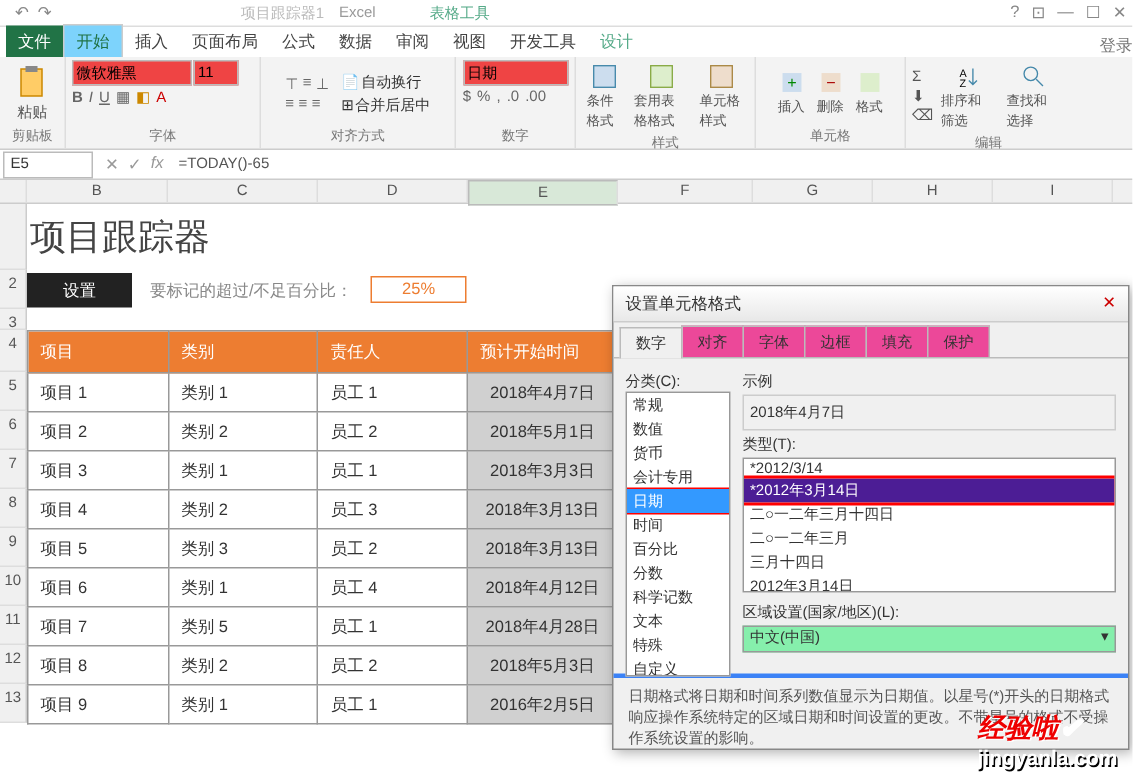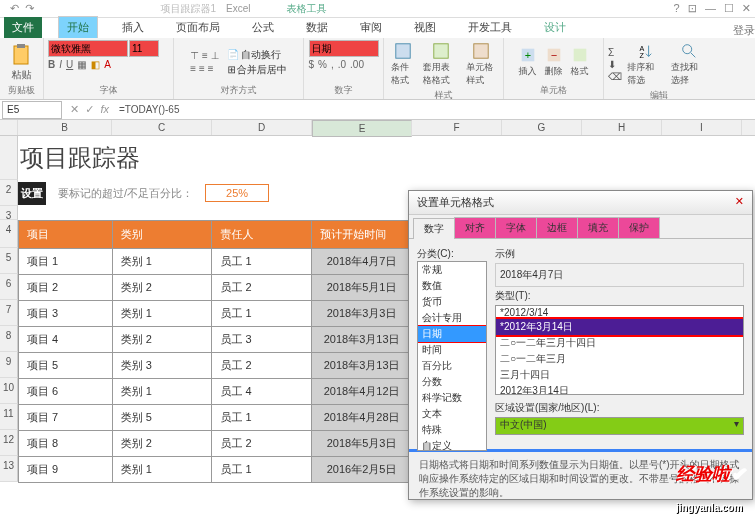--- a/index.html
+++ b/index.html
@@ -2,21 +2,21 @@
 <html><head>
 <meta charset="utf-8">
 <style>
   * { box-sizing: border-box; }
   body { margin:0; font-family:"Microsoft YaHei",Arial,sans-serif; font-size:11px; background:#fff; color:#333; overflow:hidden; width:755px; height:519px; position:relative;}
   .titlebar { height:18px; background:#fff; border-bottom:1px solid #ddd; display:flex; align-items:center; padding:0 4px; gap:6px;}
   .titlebar .doc { color:#bbb; font-size:10px; margin-left:120px;}
   .titlebar .app { color:#999; font-size:10px;}
   .titlebar .ctx { color:#5a8; font-size:10px; margin-left:30px;}
   .winbtns { margin-left:auto; display:flex; gap:8px; color:#888;}
-  .ribbon-tabs { height:20px; display:flex; align-items:flex-end; padding-left:4px; gap:16px; font-size:11px;}
+  .ribbon-tabs { height:20px; display:flex; align-items:flex-end; padding-left:4px; gap:0; font-size:11px;}
   .ribbon-tabs .tab { padding:3px 8px; color:#444; cursor:pointer;}
   .ribbon-tabs .tab.file { background:#217346; color:#fff;}
   .ribbon-tabs .tab.active { background:#7dd3fc; border:1px solid #ccc; border-bottom:none; color:#217346;}
   .ribbon-tabs .tab.ctx { color:#5a8;}
   .ribbon-tabs .sign { margin-left:auto; color:#777;font-family:Liberation Serif, serif;}
   .ribbon { height:62px; background:#f3f3f3; border-bottom:1px solid #ccc; display:flex; font-size:10px;}
   .group { border-right:1px solid #ddd; padding:2px 4px; display:flex; flex-direction:column; justify-content:space-between; align-items:center;}
   .group .label { color:#777; font-size:9px; text-align:center; width:100%;}
   .group .body { display:flex; align-items:center; gap:2px; flex:1;}
   .btn { display:flex; flex-direction:column; align-items:center; gap:1px; padding:2px 3px; cursor:pointer; color:#555;}
@@ -31,45 +31,45 @@
   .fx-input { flex:1; padding:0 4px; font-size:10px; color:#555;}
   .sheet-wrap { position:relative; }
   .col-headers { display:flex; height:16px; background:#f0f0f0; border-bottom:1px solid #ccc; font-size:10px; color:#555;}
   .ch { border-right:1px solid #ddd; text-align:center; line-height:16px;}
   .ch.sel { background:#d8e8d8;}
   .rowh { width:18px; text-align:center; background:#f0f0f0; border-right:1px solid #ccc; border-bottom:1px solid #ddd; font-size:10px; color:#555; line-height:20px;}
   .sheet { display:flex; height:380px; overflow:hidden;}
   .rownums { display:flex; flex-direction:column;}
   .content { position:relative; flex:1;}
   .title-cell { font-size:24px; color:#444; padding:8px 2px;}
-  .setup-btn { background:#222; color:#fff; padding:4px 3px; display:inline-block;font-weight:bold;}
+  .setup-btn { background:#222; color:#fff; padding:4px 24px; display:inline-block;}
   .pct-label { color:#888; font-size:11px;}
   .pct-box { border:1px solid #ED7D31; color:#ED7D31; padding:2px 20px; display:inline-block;}
   table.data { border-collapse:collapse; width:100%;}
   table.data th { background:#ED7D31; color:#fff; font-weight:normal; padding:6px 8px; text-align:left; font-size:11px; border:1px solid #999;}
   table.data td { padding:5px 8px; border:1px solid #999; font-size:11px;}
   table.data .dcol { background:#d0d0d0; text-align:center;}
   .dialog { position:absolute; left:408px; top:190px; width:345px; height:310px; background:#f0f0f0; border:1px solid #888; box-shadow:2px 2px 8px rgba(0,0,0,0.3); font-size:11px;}
   .dlg-title { background:linear-gradient(#fff,#e8e8e8); border-bottom:1px solid #ccc; padding:4px 8px; display:flex; justify-content:space-between;}
   .dlg-tabs { display:flex; border-bottom:1px solid #bbb; padding:2px 4px 0 4px; gap:0;}
   .dlg-tab { padding:3px 10px; border:1px solid #bbb; border-bottom:none; background:#ec4899; margin-right:-1px; font-size:10px;}
   .dlg-tab.active { background:#f0f0f0; position:relative; top:1px;}
   .dlg-body { padding:8px; display:flex; gap:8px; height:210px;}
   .catlist { width:70px; border:1px solid #999; background:#fff; font-size:10px; overflow:hidden;}
   .catlist div { padding:1px 4px;}
   .catlist .hl { background:#3399ff; color:#fff; outline:1px solid red;}
   .typepane { flex:1; font-size:10px;}
   .typelist { border:1px solid #999; background:#fff; height:90px; overflow:hidden; margin-top:2px;}
   .typelist div { padding:1px 4px;}
   .typelist .hl { background:#4c1d95; color:#fff;}
   .typelist .boxed { outline:2px solid red;}
-  .locale { width:100%; border:1px solid #999; background:#84cc16; height:18px; padding:0 4px; margin-top:2px;}
+  .locale { width:100%; border:1px solid #999; background:#86efac; height:18px; padding:0 4px; margin-top:2px;}
   .dlg-desc { padding:6px 10px; font-size:10px; color:#555; border-top:3px solid #3b82f6; line-height:1.4;}
   .watermark { position:absolute; right:10px; bottom:6px; color:#e00; font-size:18px; font-weight:bold; font-style:italic; text-shadow:1px 1px #fff;}
-  .watermark .sub { color:#fff; font-size:10px; display:block; text-shadow:1px 1px #000; font-style:normal;margin-top:16px;}
+  .watermark .sub { color:#fff; font-size:14px; display:block; text-shadow:1px 1px #000; font-style:normal;}
 </style>
 </head>
 <body>
 
 <div class="titlebar">
   <span><svg viewBox="0 0 16 16">
         <rect x="2" y="2" width="12" height="12" fill="none" stroke="#5a8"></rect>
         <rect x="4" y="3" width="6" height="4" fill="#5a8"></rect>
       </svg></span>
   <span style="color:#888">↶</span>

